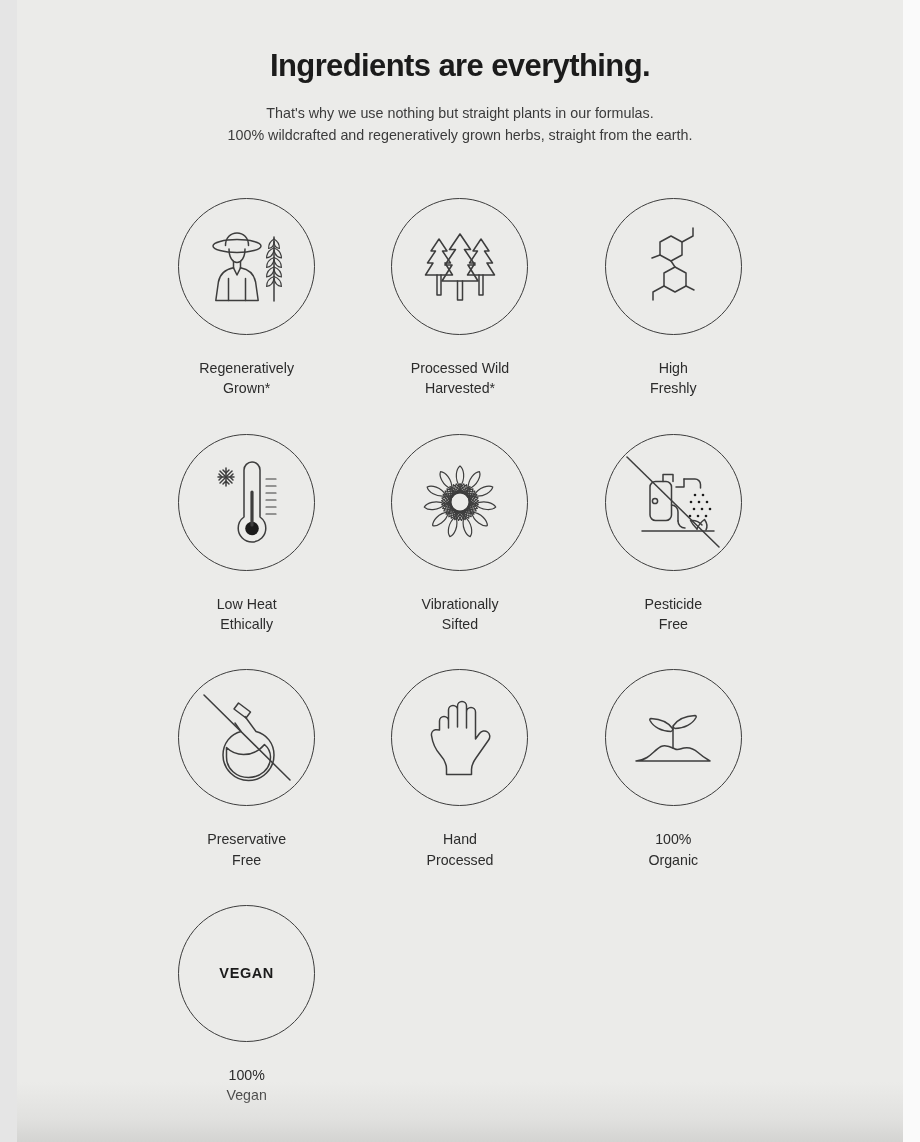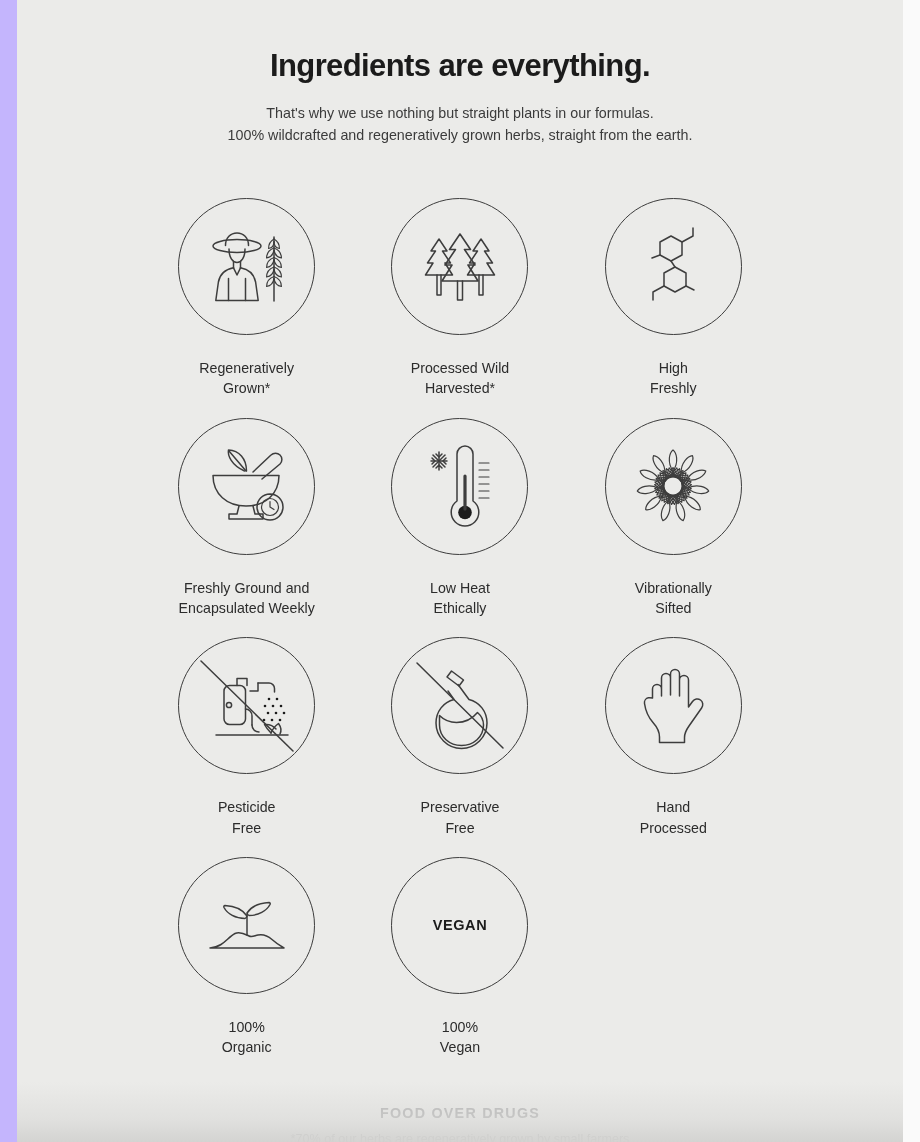--- a/index.html
+++ b/index.html
@@ -9,21 +9,21 @@
     height: 1142px;
     background: #fafafa;
     font-family: "Liberation Sans", sans-serif;
     overflow: hidden;
   }
 
   #page {
     position: relative;
     width: 808px;
     height: 1142px;
-    background: #c4b5fd;
+    background: #e5e5e5;
   }
 
   
   #panel {
     position: absolute;
     left: 17px;
     top: 0;
     width: 886px;
     height: 1142px;
     background: #ebebe9;
@@ -62,21 +62,21 @@
     line-height: 1.55;
   }
 
   
   .grid {
     margin: 0 auto;
     padding-top: 33px;
     width: 640px;
     display: grid;
     grid-template-columns: repeat(3, 1fr);
-    row-gap: 0px;
+    row-gap: 16px;
   }
 
   .badge {
     padding-top: 19px;
     display: flex;
     flex-direction: column;
     align-items: center;
   }
 
   .circle {
@@ -200,37 +200,20 @@
               <path class="ln" d="M44 17 L55 11 L55 3"></path>
               <path class="ln" d="M22 30 L14 33"></path>
               <path class="ln" d="M26 61 L15 67 L15 75"></path>
               <path class="ln" d="M48 61 L56 65"></path>
             </svg>
           </div>
           <div class="badge-label">High
 Freshly</div>
         </div>
 
-        <div class="badge">
-          <div class="circle">
-            <svg width="92" height="76" viewBox="0 0 92 76">
-              <path class="ln" d="M43.5 23 C30 17 26.5 7 27.5 2 C38 2.5 45.5 10.5 45.5 23"></path>
-              <path class="ln" d="M28 3 L45 23"></path>
-              <path class="ln" d="M52 24 L70 7 C72.5 4.5 76.5 4.5 79 7 C81.5 9.5 81.5 13.5 79 16 L61 31"></path>
-              <path class="ln" d="M12 27.5 L78 27.5 C78 46 64 58 45 58 C26 58 12 46 12 27.5 Z"></path>
-              <path class="ln" d="M38 58 L36 66 L28 66 L28 71 L62 71 L62 66 L54 66 L52 58"></path>
-              <circle class="ln" cx="69" cy="59" r="13" fill="#ebebe9"></circle>
-              <circle class="ln-thin" cx="69" cy="59" r="8.5"></circle>
-              <path class="ln-thin" d="M69 59 L69 53.5 M69 59 L73 61.5"></path>
-              <path class="ln-thin" d="M66.5 46.5 L71.5 46.5"></path>
-            </svg>
-          </div>
-          <div class="badge-label">Freshly Ground and
-Encapsulated Weekly</div>
-        </div>
 
         <div class="badge">
           <div class="circle">
             <svg width="66" height="86" viewBox="0 0 66 86">
               <path class="ln" d="M30 11 C30 6.6 33.6 3 38 3 C42.4 3 46 6.6 46 11 L46 58 C49.5 60.5 51.8 64.6 51.8 69.2 C51.8 76.8 45.6 83 38 83 C30.4 83 24.2 76.8 24.2 69.2 C24.2 64.6 26.5 60.5 30 58 Z"></path>
               <circle class="fl" cx="38" cy="69.5" r="6.8"></circle>
               <path class="ln" style="stroke-width:3.2" d="M38 66 L38 33"></path>
               <path class="ln-thin" d="M52 20 L62 20 M52 27 L62 27 M52 34 L62 34 M52 41 L62 41 M52 48 L62 48 M52 55 L62 55"></path>
               <g class="ln-thin" style="stroke-width:1.5">
                 <path d="M12 9 L12 27"></path>

